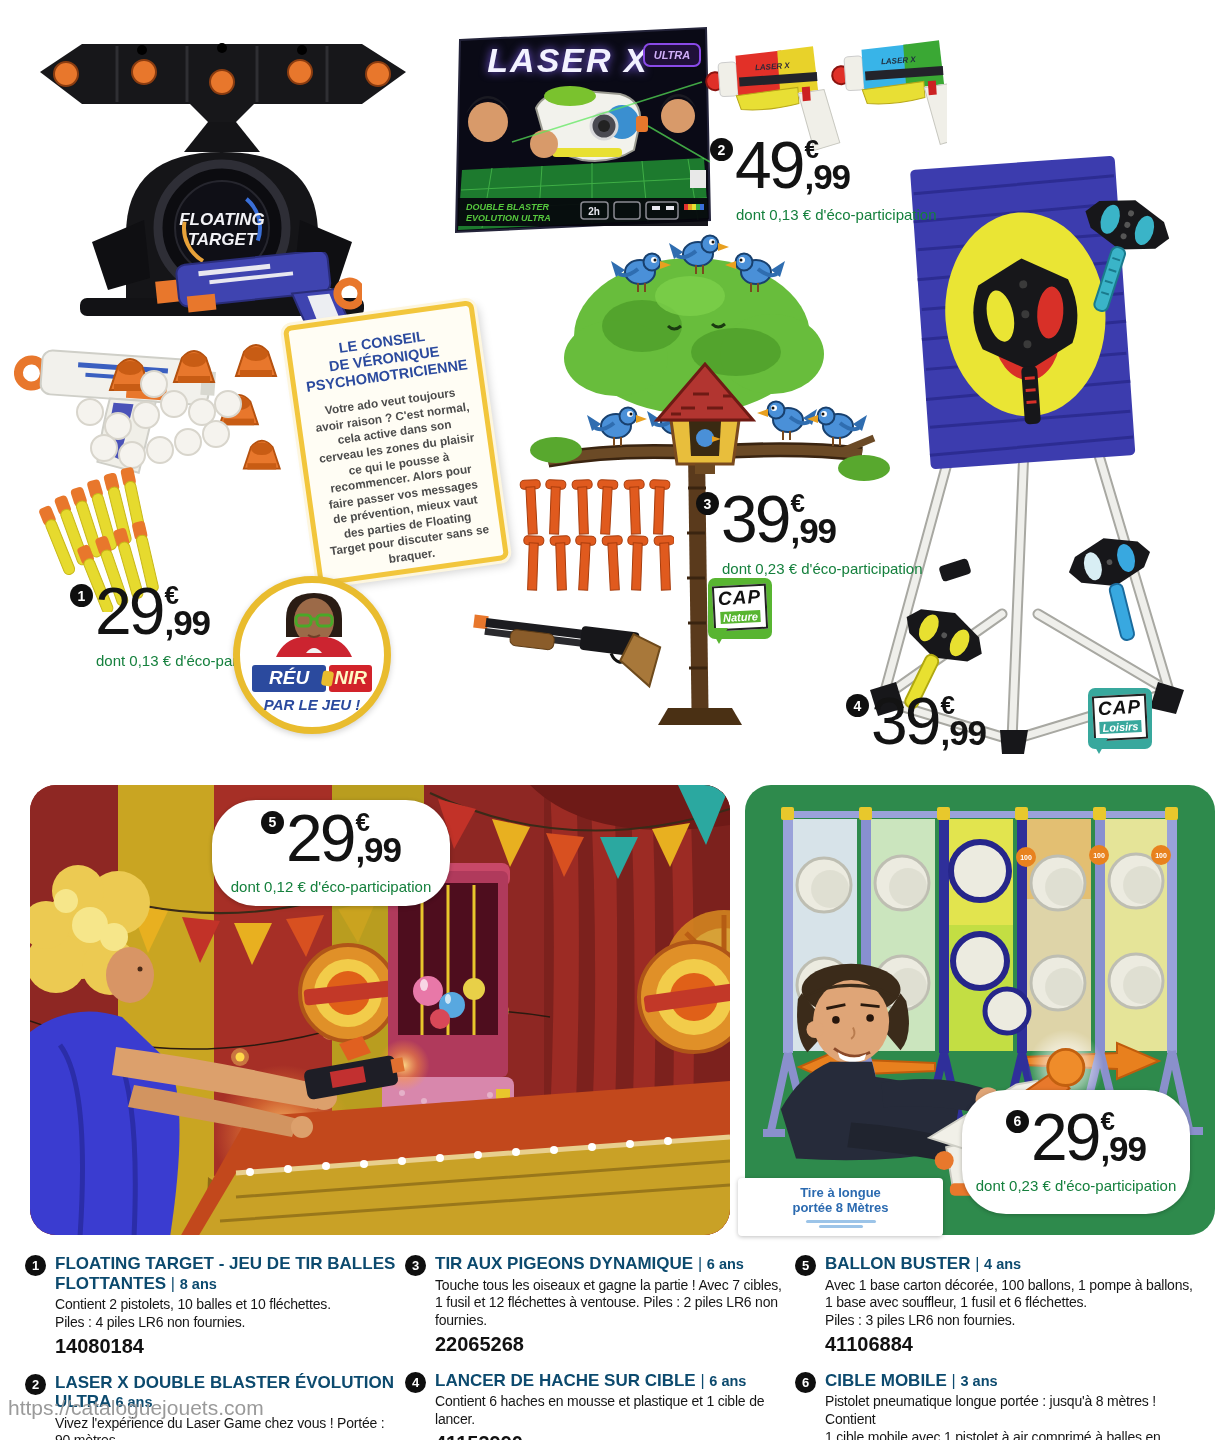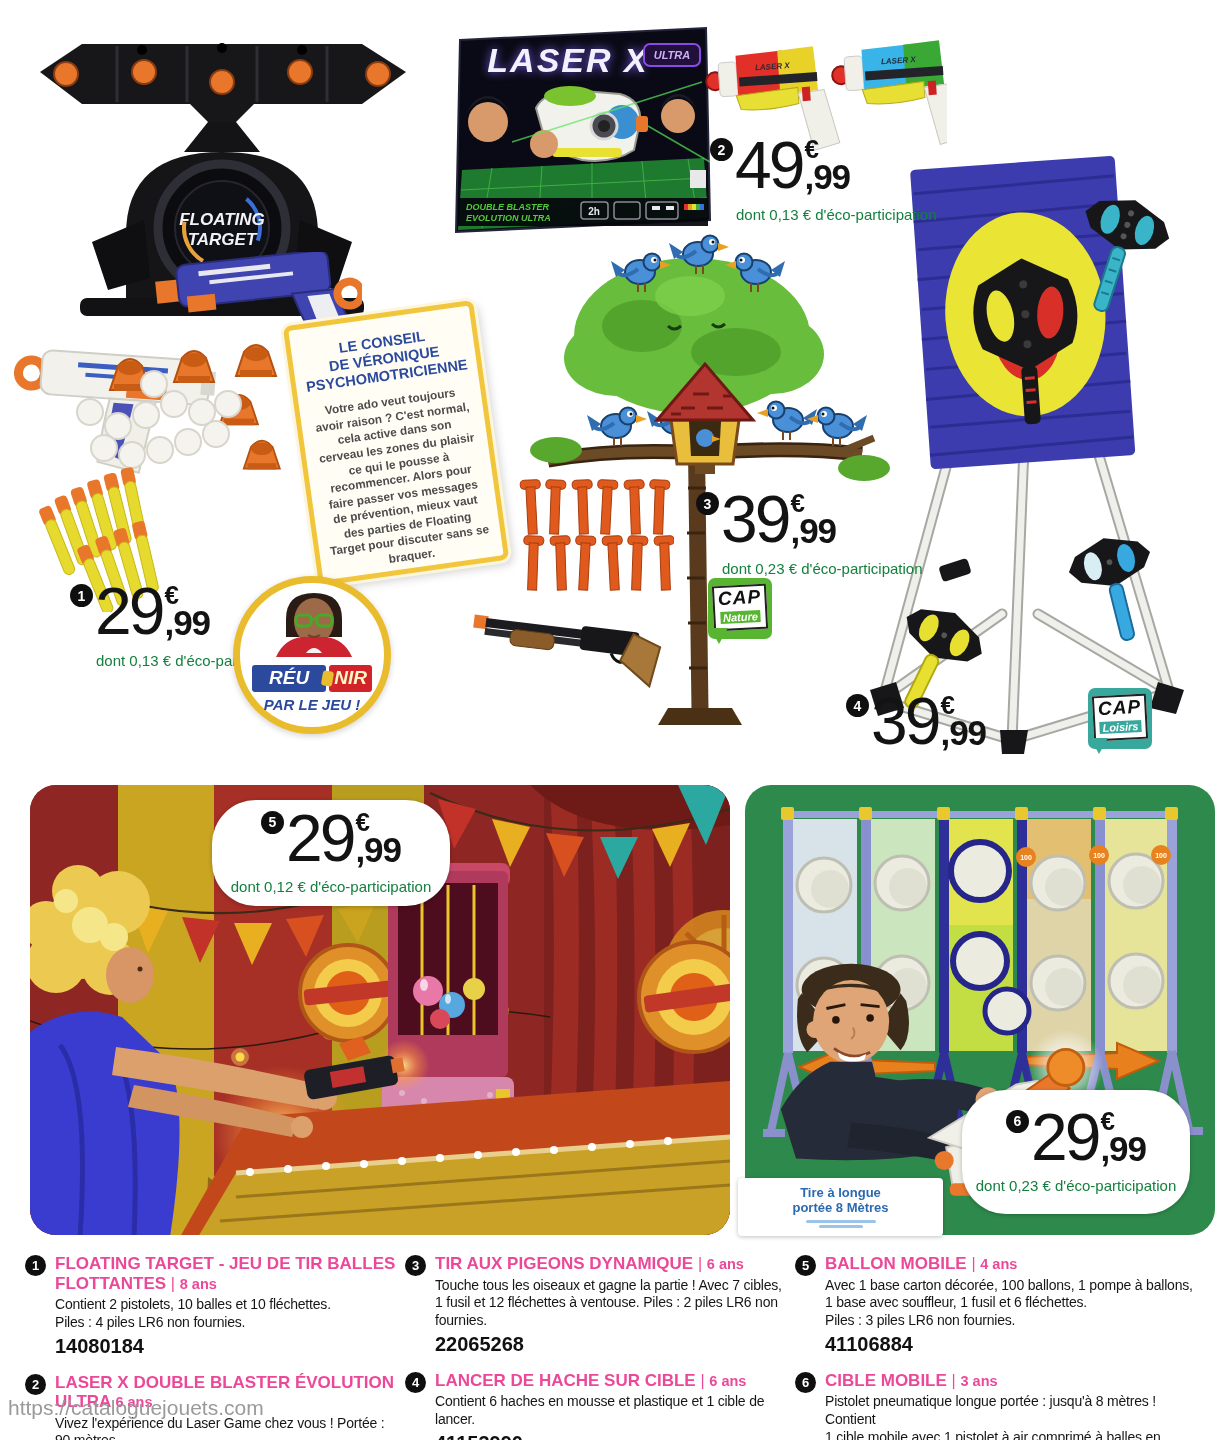--- a/index.html
+++ b/index.html
@@ -74,21 +74,21 @@
   .range-badge .rbar2{width:44px;height:3px;background:#9cc4e8;border-radius:2px;margin-top:2px}
 
   
   .desc-col{position:absolute;top:1254px}
   #col1{left:25px;width:372px}
   #col2{left:405px;width:390px}
   #col3{left:795px;width:398px}
   .prod{display:flex;gap:9px;margin-bottom:15px}
   .prod .badge{flex:0 0 auto;width:21px;height:21px;border-radius:50%;background:#0f0f0f;color:#fff;
         font-weight:bold;font-size:13px;display:flex;align-items:center;justify-content:center;margin-top:1px}
-  .ptitle{font-size:17px;font-weight:bold;line-height:1.15;color:#ec4899}
+  .ptitle{font-size:17px;font-weight:bold;line-height:1.15;color:#0c4a6e}
   .ptitle .sep{font-weight:400;font-size:16px}
   .ptitle .age{font-size:14.5px}
   .pdesc{font-size:14px;line-height:1.27;color:#161616;white-space:pre-line;margin-top:3px;letter-spacing:-.2px}
   .pref{font-size:20px;font-weight:bold;margin-top:3px}
 
   .footer-url{position:absolute;left:8px;top:1396px;font-size:21px;color:#9a9a9a;text-decoration:none}
 
   .svgt{font-family:"Liberation Sans",sans-serif}
 </style>
 </head>
@@ -828,21 +828,21 @@
         <div class="pdesc">Contient 6 haches en mousse et plastique et 1 cible de lancer.</div>
         <div class="pref">41153990</div>
       </div>
     </div>
   </div>
 
   <div class="desc-col" id="col3">
     <div class="prod">
       <div class="badge">5</div>
       <div>
-        <div class="ptitle"><span>BALLON MOBILE</span> <span class="sep">|</span> <span class="age">4 ans</span></div>
+        <div class="ptitle"><span>BALLON BUSTER</span> <span class="sep">|</span> <span class="age">4 ans</span></div>
         <div class="pdesc">Avec 1 base carton décorée, 100 ballons, 1 pompe à ballons,
 1 base avec souffleur, 1 fusil et 6 fléchettes.
 Piles : 3 piles LR6 non fournies.</div>
         <div class="pref">41106884</div>
       </div>
     </div>
     <div class="prod">
       <div class="badge">6</div>
       <div>
         <div class="ptitle"><span>CIBLE MOBILE</span> <span class="sep">|</span> <span class="age">3 ans</span></div>

